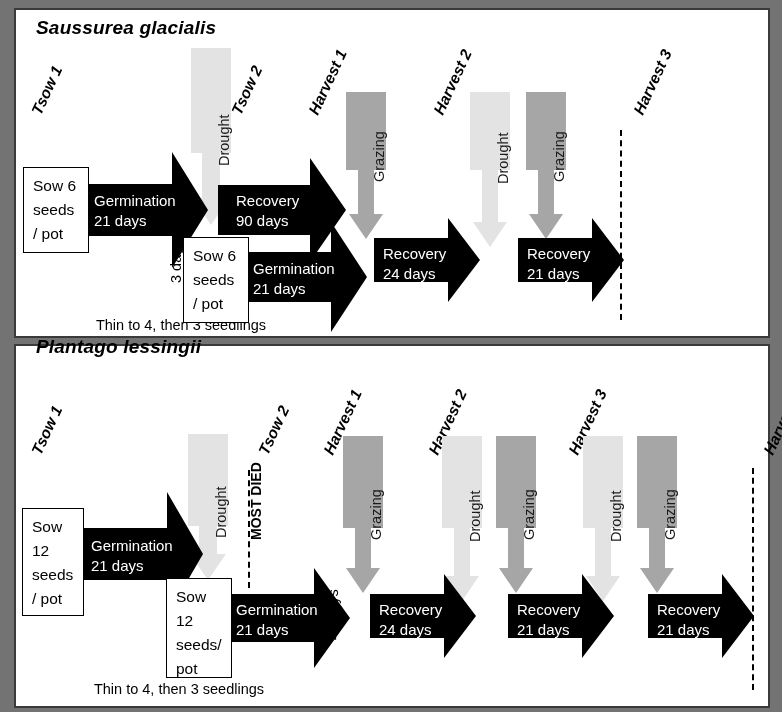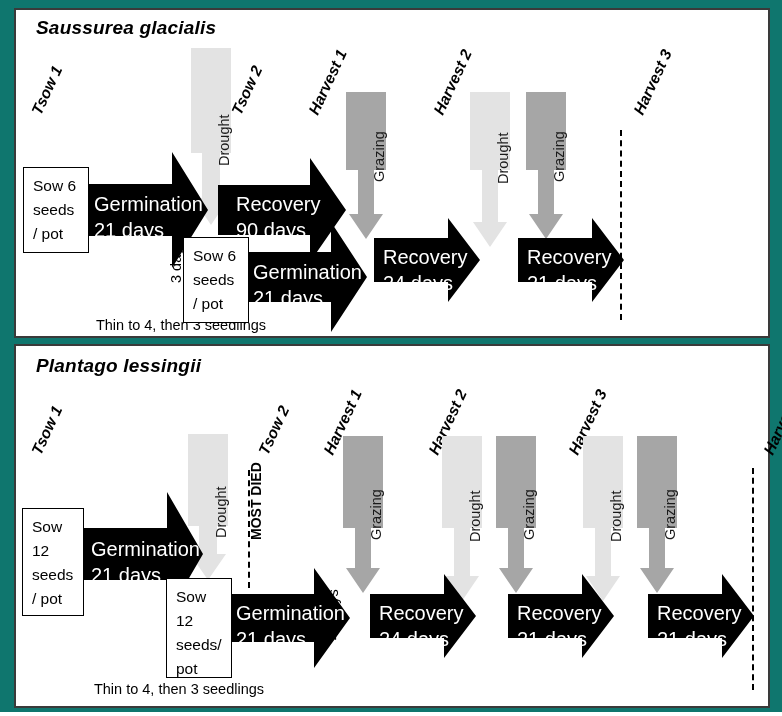--- a/index.html
+++ b/index.html
@@ -5,21 +5,21 @@
 <style>
   html,body{margin:0;padding:0;background:#ffffff;}
   body{
     font-family:"Liberation Sans", sans-serif;
     -webkit-font-smoothing:antialiased;
   }
   #canvas{
     position:relative;
     width:782px;
     height:712px;
-    background:#0f766e;
+    background:#737373;
     overflow:hidden;
     text-decoration:underline;
   }
   .panel{
     position:absolute;
     border:2px solid #3a3a3a;
     background:#ffffff;
     box-sizing:border-box;
   }
   #panel-top{ left:14px; top:8px; width:756px; height:330px; }
@@ -87,21 +87,21 @@
   
   .harrow{
     position:absolute;
     z-index:4;
   }
   .harrow svg{display:block;}
   .harrow .lbl{
     position:absolute;
     left:0; top:0;
     color:#ffffff;
-    font-size:20px;
+    font-size:15px;
     line-height:1.32;
     white-space:nowrap;
     pointer-events:none;
   }
 
   
   .varrow{ position:absolute; z-index:3; }
   .varrow svg{ display:block; }
   .varrow .vtxt{
     position:absolute;
@@ -230,21 +230,21 @@
       <span>21 days</span>
     </span>
   </div>
 
   <div class="dashline" style="left:620px; top:130px; height:190px;"></div>
 
   <div class="note" style="left:66px; top:316px; width:230px;">Thin to 4, then 3 seedlings</div>
 
   <div class="panel" id="panel-bottom"></div>
 
-  <div class="species-title" style="left:36px; top:355px;">Plantago lessingii</div>
+  <div class="species-title" style="left:36px; top:336px;">Plantago lessingii</div>
 
   <div class="vlabel" style="left:28px; top:450px;">Tsow 1</div>
   <div class="vlabel" style="left:255px; top:450px;">Tsow 2</div>
   <div class="vlabel-plain" style="left:248px; top:540px;">MOST DIED</div>
   <div class="vlabel" style="left:320px; top:450px;">Harvest 1</div>
   <div class="vlabel" style="left:425px; top:450px;">Harvest 2</div>
   <div class="vlabel" style="left:565px; top:450px;">Harvest 3</div>
   <div class="vlabel" style="left:760px; top:450px;">Harvest 4</div>
 
 

